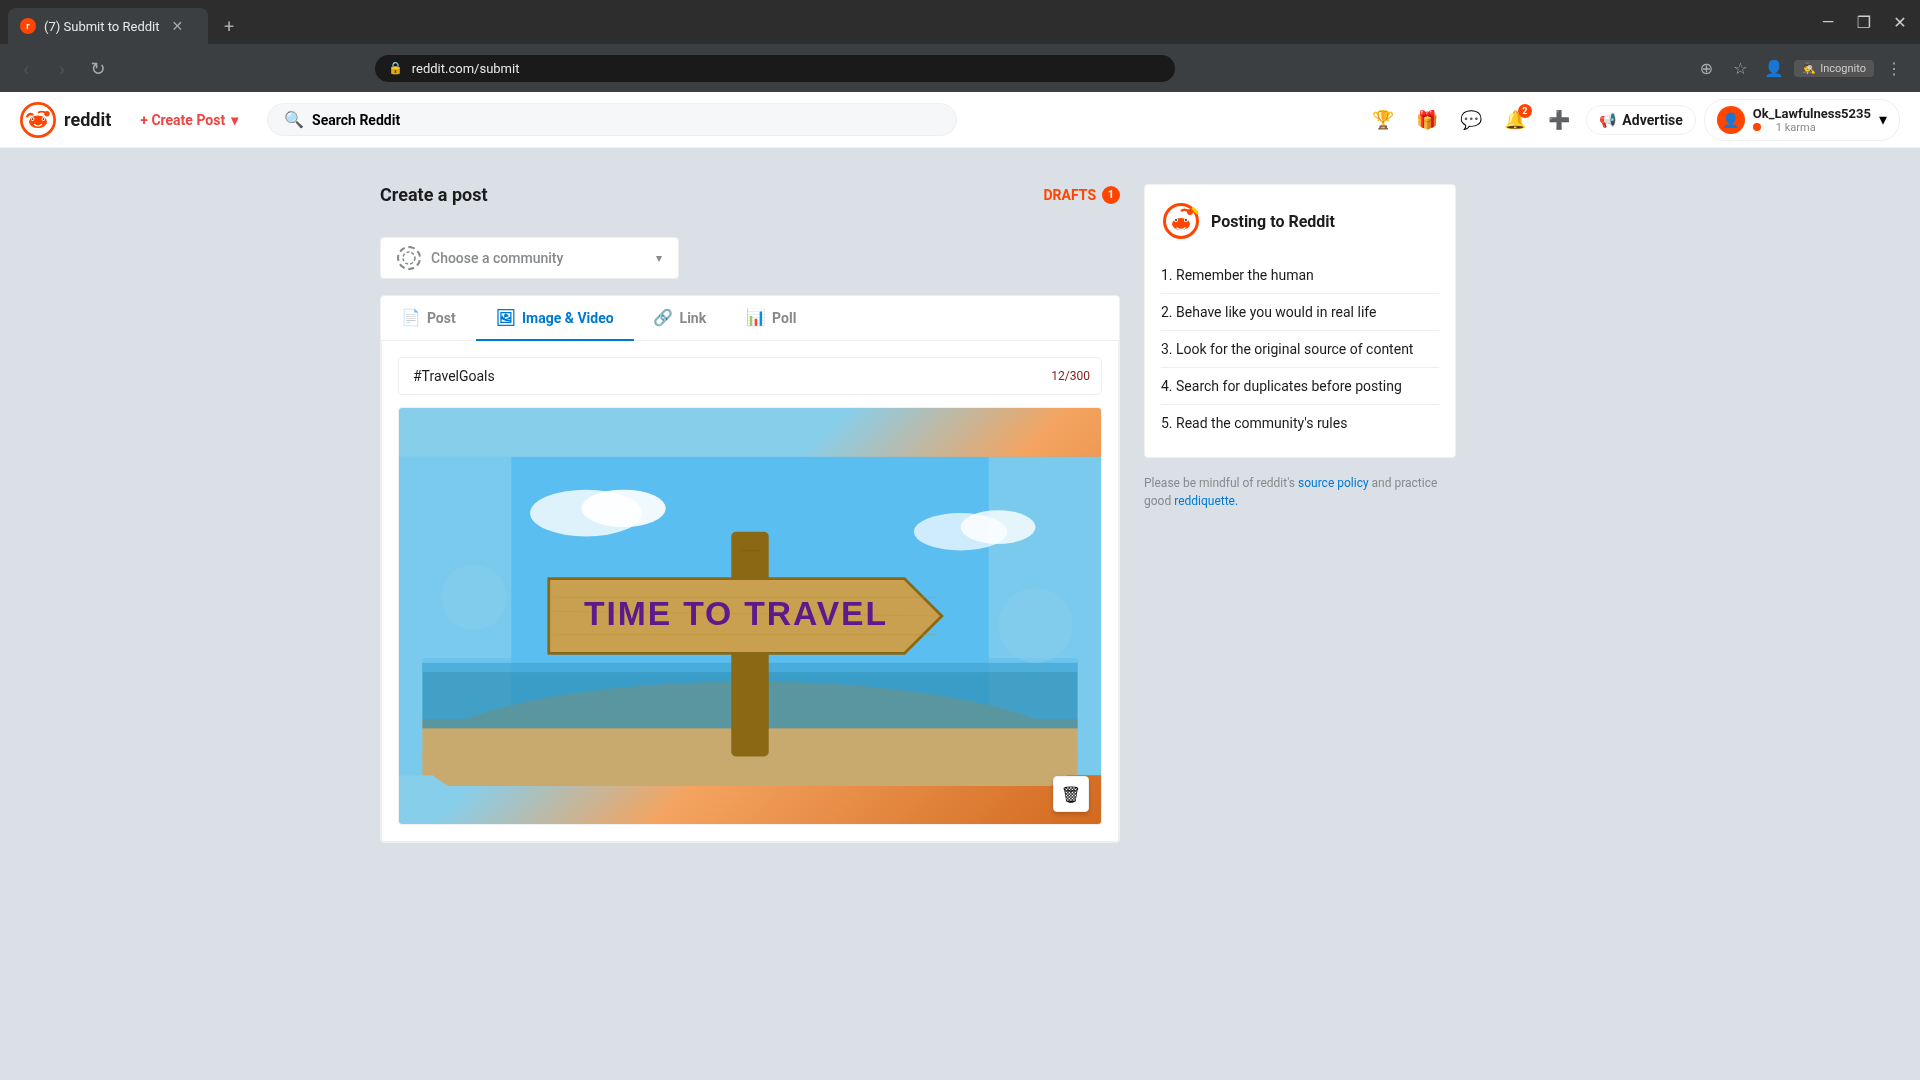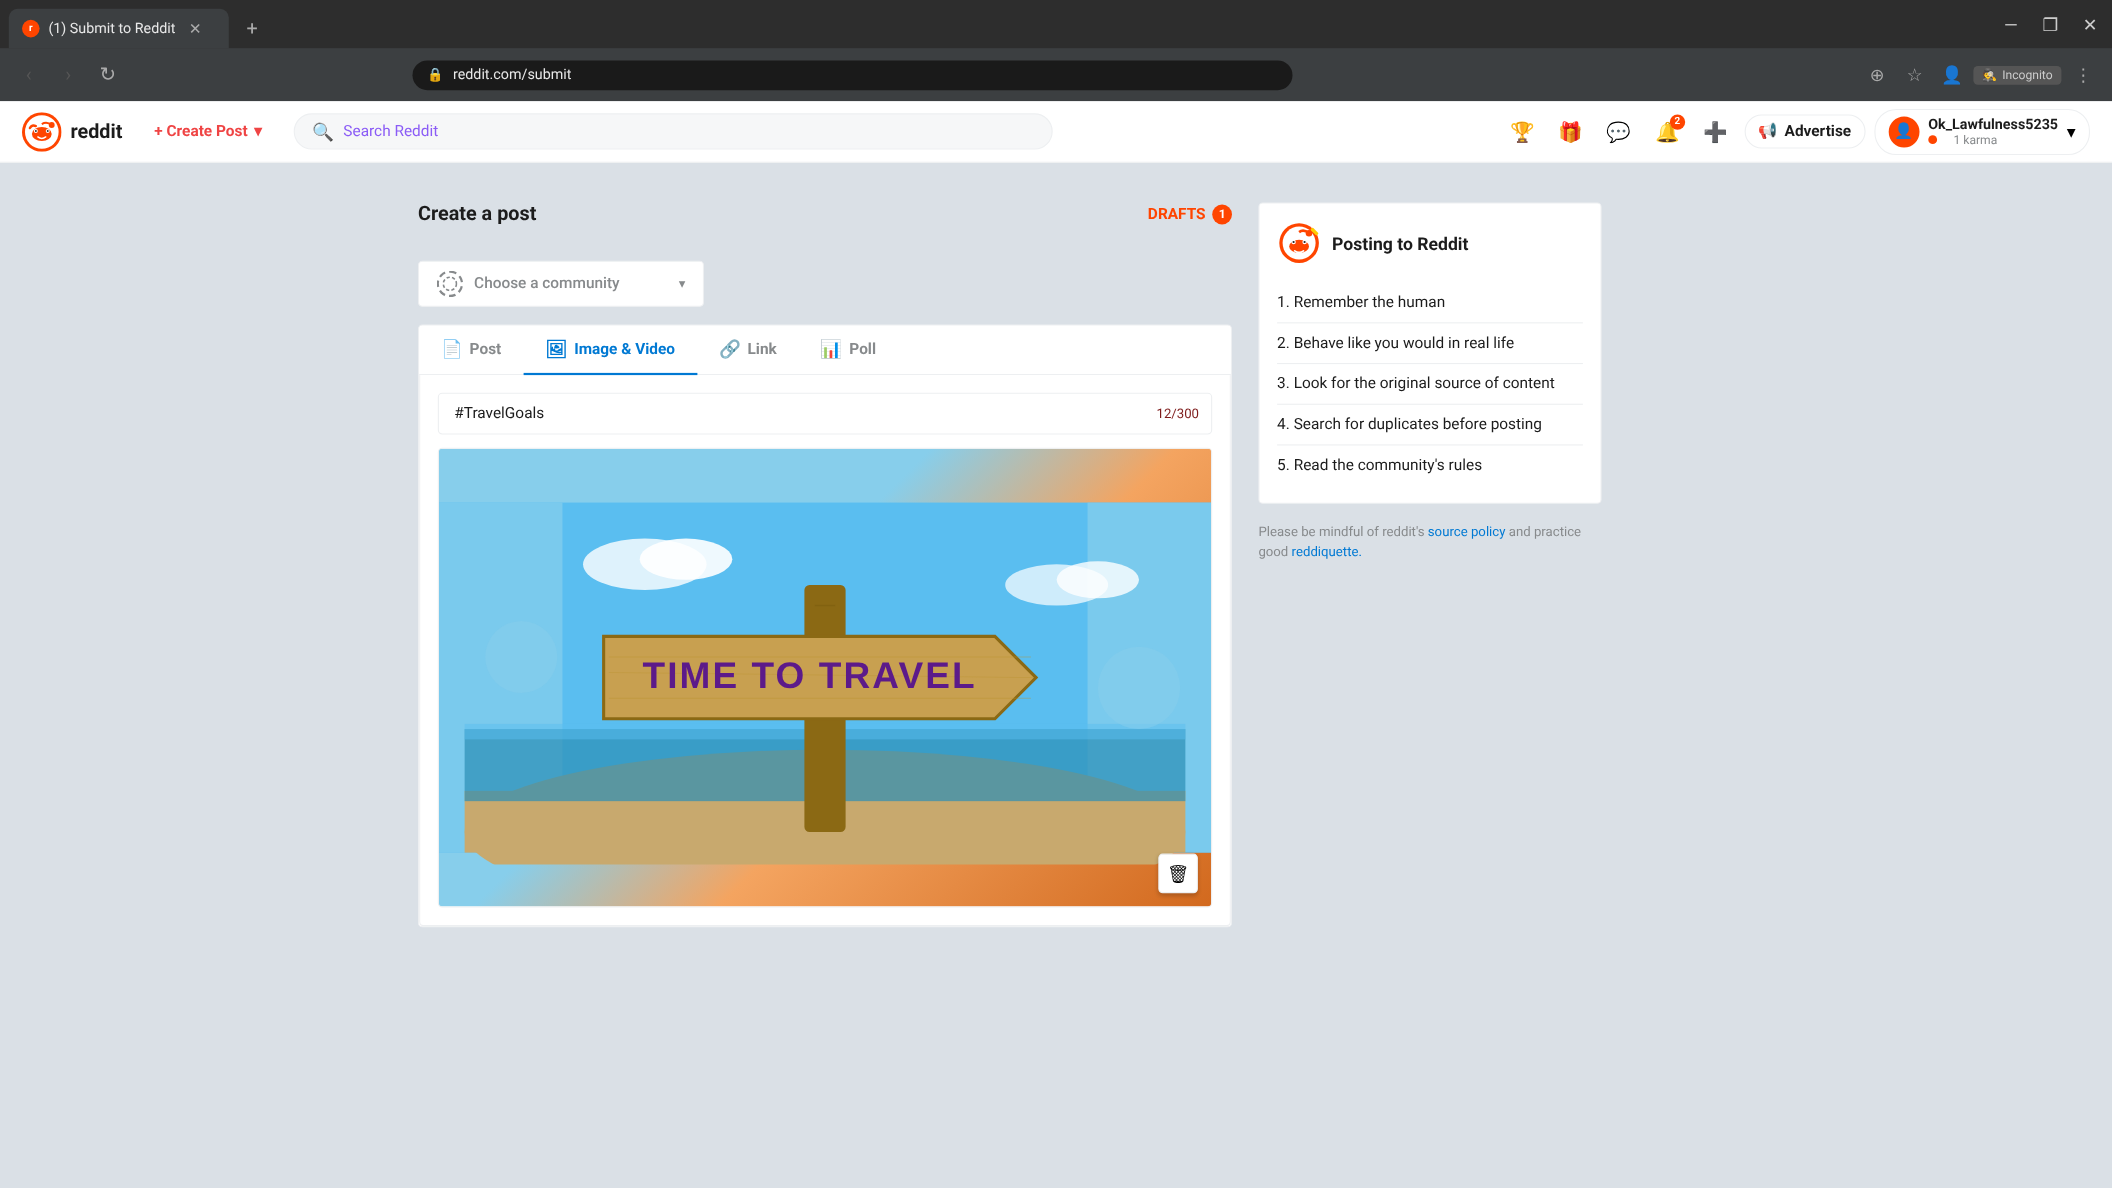--- a/index.html
+++ b/index.html
@@ -25,41 +25,41 @@
     .incognito-badge { background: #555; color: #ccc; font-size: 11px; padding: 2px 8px; border-radius: 4px; display: flex; align-items: center; gap: 4px; }
 
     
     .reddit-header { background: white; height: 56px; display: flex; align-items: center; padding: 0 20px; gap: 16px; border-bottom: 1px solid #edeff1; position: sticky; top: 16px; z-index: 100; }
     .reddit-logo { display: flex; align-items: center; gap: 8px; text-decoration: none; }
     .reddit-logo-icon { width: 36px; height: 36px; }
     .reddit-logo-text { font-size: 18px; font-weight: 700; color: #1c1c1c; }
     .create-post-btn { display: flex; align-items: center; gap: 6px; padding: 6px 12px; border-radius: 20px; color: #ef4444; font-size: 14px; font-weight: 700; cursor: pointer; border: 1px solid transparent; }
     .search-bar { flex: 1; max-width: 690px; background: #f6f7f8; border: 1px solid #edeff1; border-radius: 20px; display: flex; align-items: center; padding: 6px 16px; gap: 8px; cursor: text; }
     .search-icon { color: #878a8c; font-size: 16px; }
-    .search-placeholder { color: #8b5cf6; font-size: 14px; }
+    .search-placeholder { color: #000000; font-size: 14px; font-weight: bold; }
     .header-actions { display: flex; align-items: center; gap: 8px; margin-left: auto; }
     .header-icon-btn { width: 36px; height: 36px; border-radius: 50%; display: flex; align-items: center; justify-content: center; color: #878a8c; font-size: 18px; cursor: pointer; position: relative; }
     .notif-badge { position: absolute; top: 2px; right: 2px; background: #ff4500; color: white; font-size: 9px; border-radius: 50%; width: 14px; height: 14px; display: flex; align-items: center; justify-content: center; font-weight: bold; }
     .advertise-btn { display: flex; align-items: center; gap: 6px; padding: 6px 12px; background: white; border: 1px solid #edeff1; border-radius: 20px; font-size: 14px; font-weight: 700; color: #1c1c1c; cursor: pointer; }
     .user-menu { display: flex; align-items: center; gap: 8px; padding: 6px 12px; border: 1px solid #edeff1; border-radius: 20px; cursor: pointer; }
     .avatar { width: 28px; height: 28px; border-radius: 50%; background: #ff4500; display: flex; align-items: center; justify-content: center; font-size: 14px; }
     .username { font-size: 13px; font-weight: 700; color: #1c1c1c; }
     .karma { font-size: 11px; color: #878a8c; display: flex; align-items: center; gap: 15px; }
     .karma-dot { width: 8px; height: 8px; background: #ff4500; border-radius: 50%; }
 
     
     .main-content { max-width: 1200px; margin: 12px auto; padding: 24px 20px; display: flex; gap: 24px; }
     .post-area { flex: 1; max-width: 740px; }
     .page-title { font-size: 18px; font-weight: 700; color: #1c1c1c; margin-bottom: 16px; }
     .drafts-btn { display: flex; align-items: center; gap: 6px; color: #ff4500; font-size: 14px; font-weight: 700; cursor: pointer; margin-left: auto; margin-bottom: 16px; }
     .title-row { display: flex; justify-content: space-between; align-items: center; margin-bottom: 16px; }
     .drafts-badge { background: #ff4500; color: white; border-radius: 50%; width: 18px; height: 18px; display: flex; align-items: center; justify-content: center; font-size: 11px; font-weight: bold; }
 
     
-    .community-chooser { background: white; border: 1px solid #edeff1; border-radius: 4px; padding: 8px 16px; display: flex; align-items: center; gap: 10px; cursor: pointer; width: 260px; margin-bottom: 16px; }
+    .community-chooser { background: white; border: 1px solid #edeff1; border-radius: 4px; padding: 8px 16px; display: flex; align-items: center; gap: 10px; cursor: pointer; width: 299px; margin-bottom: 16px; }
     .community-icon { width: 24px; height: 24px; border-radius: 50%; border: 2px dashed #878a8c; display: flex; align-items: center; justify-content: center; }
     .community-label { color: #878a8c; font-size: 14px; font-weight: 500; flex: 1; }
     .chevron-down { color: #878a8c; font-size: 12px; }
 
     
     .post-tabs { background: white; border: 1px solid #edeff1; border-radius: 4px; margin-bottom: 0; }
     .tabs-header { display: flex; border-bottom: 1px solid #edeff1; }
     .tab-item { display: flex; align-items: center; gap: 6px; padding: 12px 20px; font-size: 14px; font-weight: 700; color: #878a8c; cursor: pointer; border-bottom: 2px solid transparent; margin-bottom: -1px; }
     .tab-item.active { color: #0079d3; border-bottom-color: #0079d3; }
     .tab-icon { font-size: 16px; }
@@ -88,21 +88,21 @@
     .policy-link { color: #0079d3; text-decoration: none; cursor: pointer; }
   </style>
 </head>
 <body>
 
 <div class="browser-chrome">
 
   <div class="browser-tab-bar">
     <div class="browser-tab">
       <div class="favicon">r</div>
-      <span>(1) Submit to Reddit</span>
+      <span>(7) Submit to Reddit</span>
       <span class="tab-close">✕</span>
     </div>
     <span class="tab-new">+</span>
     <div class="window-controls">
       <div class="win-btn">—</div>
       <div class="win-btn">❐</div>
       <div class="win-btn">✕</div>
     </div>
   </div>
 

